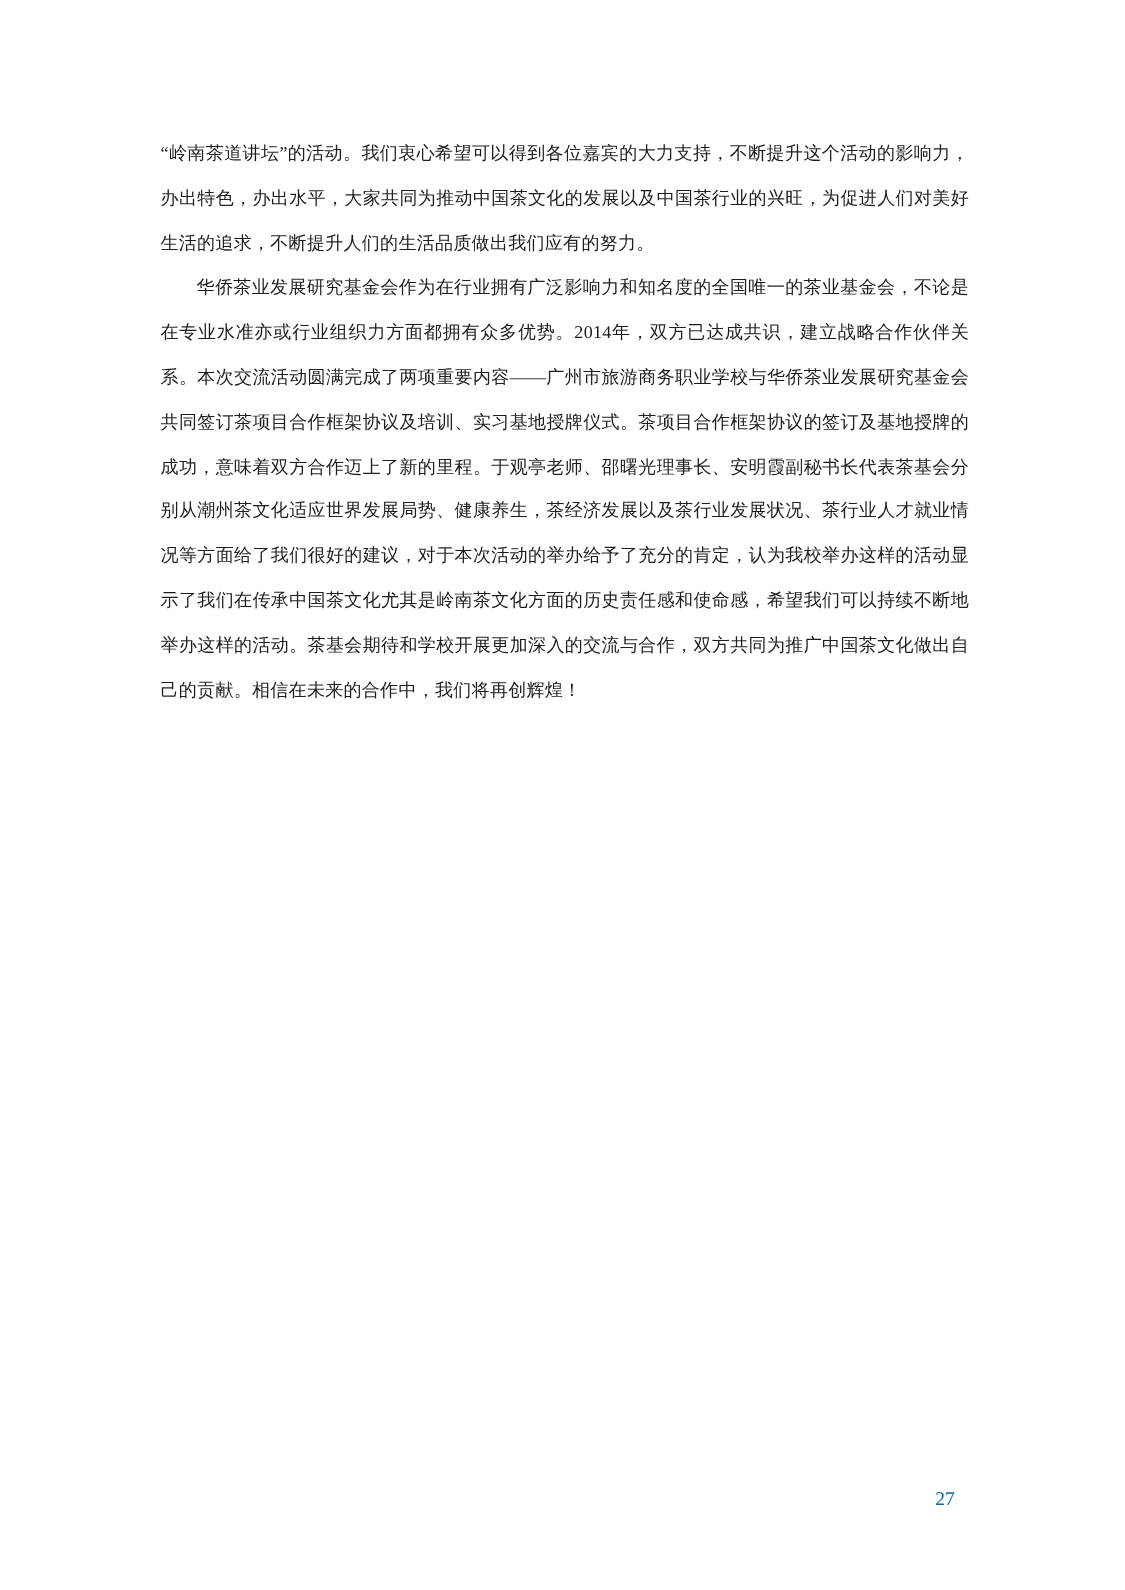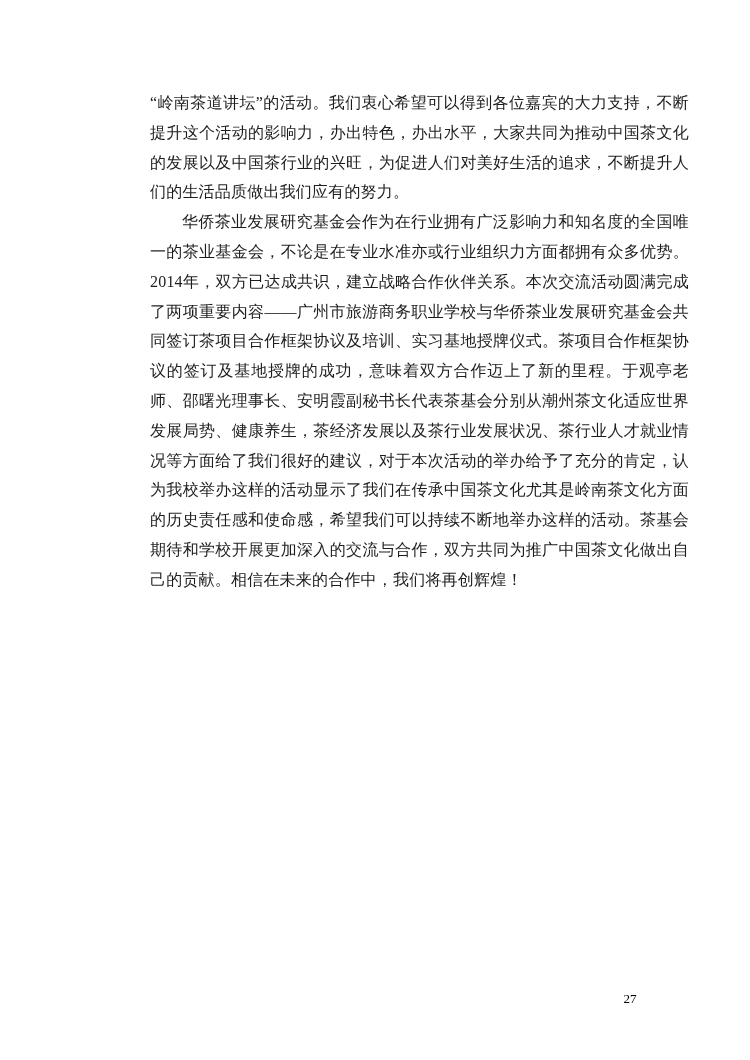--- a/index.html
+++ b/index.html
@@ -13,44 +13,43 @@
     height: 1060px;
     background: #ffffff;
     overflow: hidden;
     font-family: "Liberation Serif", "DejaVu Serif", serif;
   }
   .content {
     position: absolute;
     left: 107px;
     top: 88px;
     width: 539px;
-    font-size: 16px;
+    font-size: 12px;
     line-height: 29.8px;
     text-align: justify;
     text-justify: inter-ideograph;
     color: #1d1d1f;
     letter-spacing: 0.2px;
-    margin-left: 43px;
   }
   .para {
     margin: 0;
     padding: 0;
   }
   .para-indent {
     text-indent: 2em;
   }
   .page-number {
     position: absolute;
     top: 991px;
     left: 614px;
     width: 32px;
     text-align: center;
     font-size: 13px;
     line-height: 16px;
-    color: #000000;
+    color: #0369a1;
   }
 </style>
 </head>
 <body>
 
 <div class="page">
   <div class="content">
     <p class="para">“岭南茶道讲坛”的活动。我们衷心希望可以得到各位嘉宾的大力支持，不断提升这个活动的影响力，办出特色，办出水平，大家共同为推动中国茶文化的发展以及中国茶行业的兴旺，为促进人们对美好生活的追求，不断提升人们的生活品质做出我们应有的努力。</p>
     <p class="para para-indent">华侨茶业发展研究基金会作为在行业拥有广泛影响力和知名度的全国唯一的茶业基金会，不论是在专业水准亦或行业组织力方面都拥有众多优势。2014年，双方已达成共识，建立战略合作伙伴关系。本次交流活动圆满完成了两项重要内容——广州市旅游商务职业学校与华侨茶业发展研究基金会共同签订茶项目合作框架协议及培训、实习基地授牌仪式。茶项目合作框架协议的签订及基地授牌的成功，意味着双方合作迈上了新的里程。于观亭老师、邵曙光理事长、安明霞副秘书长代表茶基会分别从潮州茶文化适应世界发展局势、健康养生，茶经济发展以及茶行业发展状况、茶行业人才就业情况等方面给了我们很好的建议，对于本次活动的举办给予了充分的肯定，认为我校举办这样的活动显示了我们在传承中国茶文化尤其是岭南茶文化方面的历史责任感和使命感，希望我们可以持续不断地举办这样的活动。茶基会期待和学校开展更加深入的交流与合作，双方共同为推广中国茶文化做出自己的贡献。相信在未来的合作中，我们将再创辉煌！</p>
   </div>

